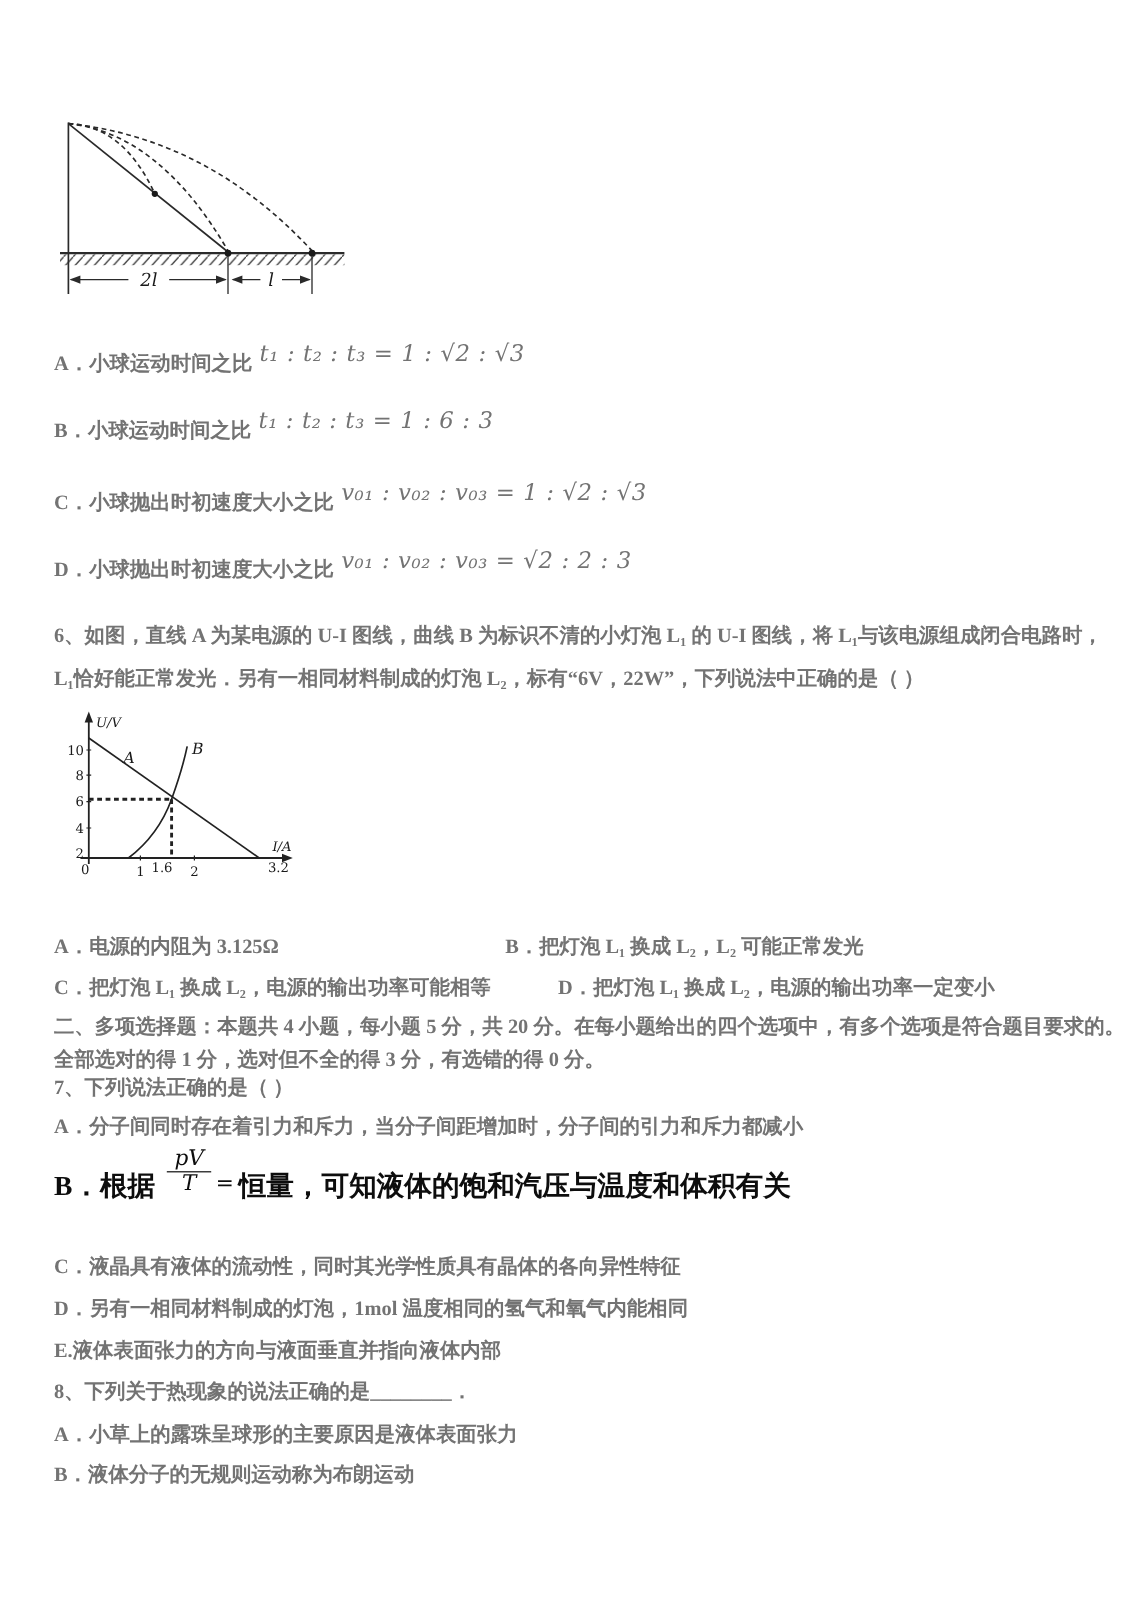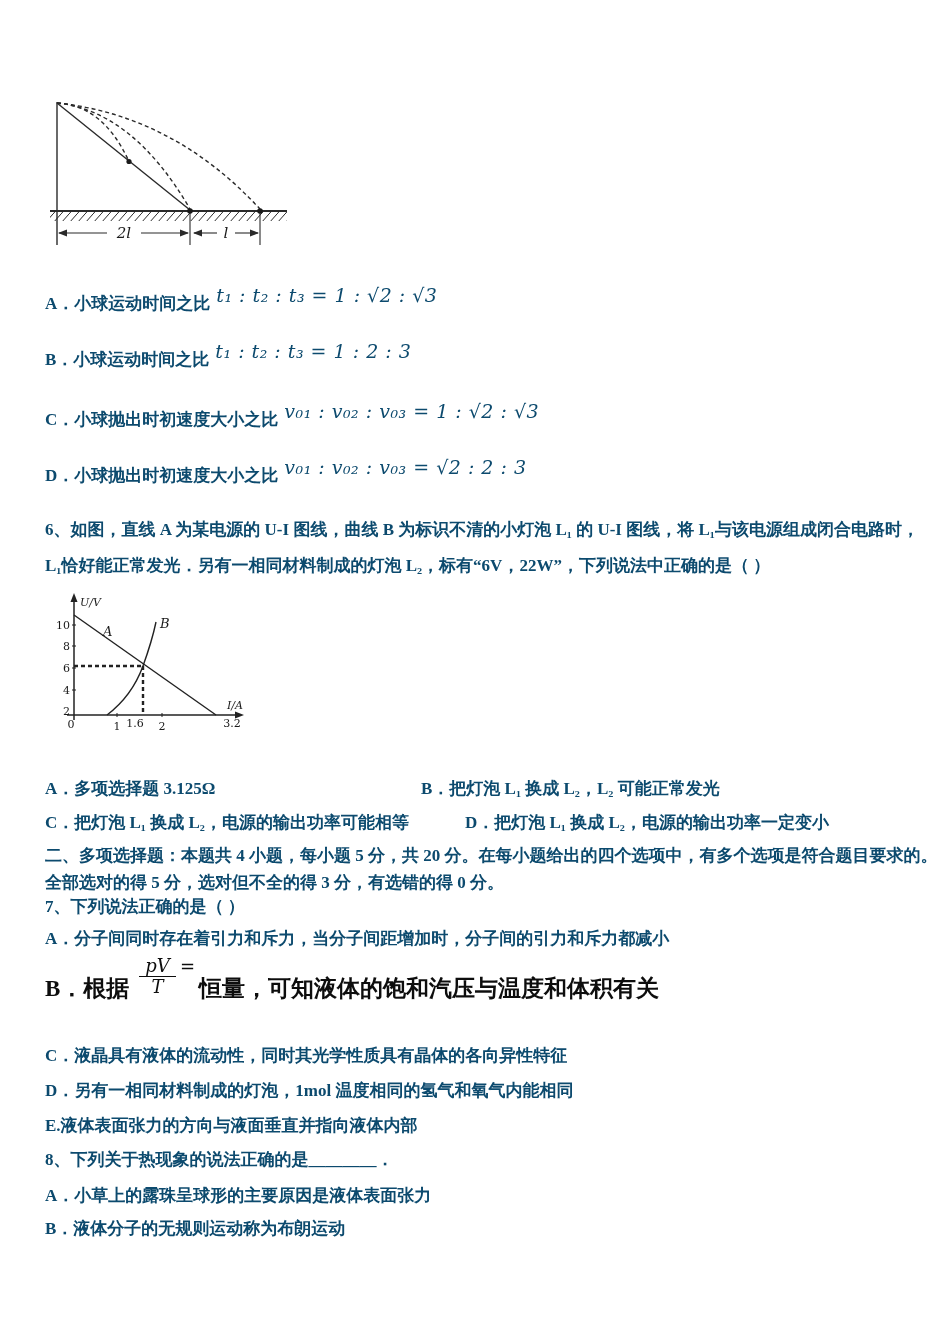--- a/index.html
+++ b/index.html
@@ -1,25 +1,25 @@
 <!DOCTYPE html>
 <html><head>
 <meta charset="utf-8">
 <style>
   html,body{margin:0;padding:0;background:#ffffff;}
   .page{position:relative;width:950px;height:1344px;background:#ffffff;overflow:hidden;
         font-family:"Liberation Serif","DejaVu Serif",serif;color:#0d0d0d;}
   .cn{position:absolute;left:45px;font-weight:700;font-size:17px;line-height:24px;
-      white-space:nowrap;color:#0c4a6e;}
+      white-space:nowrap;color:#737373;}
   .cn-inline{font-weight:700;font-size:23px;line-height:24px;white-space:nowrap;}
   .math{font-family:"DejaVu Serif",serif;font-style:italic;font-weight:400;font-size:19px;
         position:relative;top:-7px;margin-left:6px;letter-spacing:0.5px;}
   .abs2{position:absolute;white-space:nowrap;margin-left:43px;}
   .q7b{position:absolute;left:45px;top:960px;display:flex;align-items:flex-end;}
-  .fracwrap{display:inline-flex;align-items:flex-start;position:relative;top:-4px;margin:0 4px 0 10px;}
+  .fracwrap{display:inline-flex;align-items:flex-end;position:relative;top:-4px;margin:0 4px 0 10px;}
   .frac{display:inline-flex;flex-direction:column;align-items:center;
         font-family:"DejaVu Serif",serif;font-style:italic;font-size:18px;line-height:20px;}
   .frac .num{padding:0 6px;border-bottom:1.5px solid #0d0d0d;}
   .frac .den{padding:0 6px;}
   .eq{font-family:"DejaVu Serif",serif;font-size:18px;margin-left:4px;}
   svg text{font-family:"DejaVu Serif",serif;fill:#1a1a1a;}
   .fig{position:absolute;}
 </style>
 </head>
 <body>
@@ -57,21 +57,21 @@
       <polygon points="214,136 205,132.5 205,139.5"></polygon>
     </g>
     <text x="79" y="141" font-size="15" font-style="italic" text-anchor="middle">2l</text>
     <text x="181" y="141" font-size="15" font-style="italic" text-anchor="middle">l</text>
   </svg>
 
   <div class="cn" style="top:290px">
     <span>A．</span><span>小球运动时间之比</span><span class="math">t₁ : t₂ : t₃ = 1 : √2 : √3</span>
   </div>
   <div class="cn" style="top:346px">
-    <span>B．</span><span>小球运动时间之比</span><span class="math">t₁ : t₂ : t₃ = 1 : 2 : 3</span>
+    <span>B．</span><span>小球运动时间之比</span><span class="math">t₁ : t₂ : t₃ = 1 : 6 : 3</span>
   </div>
   <div class="cn" style="top:406px">
     <span>C．</span><span>小球抛出时初速度大小之比</span><span class="math">v₀₁ : v₀₂ : v₀₃ = 1 : √2 : √3</span>
   </div>
   <div class="cn" style="top:462px">
     <span>D．</span><span>小球抛出时初速度大小之比</span><span class="math">v₀₁ : v₀₂ : v₀₃ = √2 : 2 : 3</span>
   </div>
 
   <div class="cn" style="top:518px">6、如图，直线 A 为某电源的 U-I 图线，曲线 B 为标识不清的小灯泡 L₁ 的 U-I 图线，将 L₁与该电源组成闭合电路时，</div>
   <div class="cn" style="top:554px">L₁恰好能正常发光．另有一相同材料制成的灯泡 L₂，标有“6V，22W”，下列说法中正确的是（ ）</div>
@@ -105,30 +105,30 @@
     <text x="15" y="102" font-size="11" text-anchor="end">4</text>
     <text x="15" y="123" font-size="11" text-anchor="end">2</text>
     <text x="16" y="136" font-size="11" text-anchor="middle">0</text>
     <text x="62" y="138" font-size="11" text-anchor="middle">1</text>
     <text x="80" y="135" font-size="11" text-anchor="middle">1.6</text>
     <text x="107" y="138" font-size="11" text-anchor="middle">2</text>
     <text x="177" y="135" font-size="11" text-anchor="middle">3.2</text>
   </svg>
 
   <div class="cn" style="top:777px">
-    <span>A．多项选择题 3.125Ω</span>
+    <span>A．电源的内阻为 3.125Ω</span>
     <span class="abs2" style="left:333px">B．把灯泡 L₁ 换成 L₂，L₂ 可能正常发光</span>
   </div>
   <div class="cn" style="top:811px">
     <span>C．把灯泡 L₁ 换成 L₂，电源的输出功率可能相等</span>
     <span class="abs2" style="left:377px">D．把灯泡 L₁ 换成 L₂，电源的输出功率一定变小</span>
   </div>
 
   <div class="cn" style="top:844px">二、多项选择题：本题共 4 小题，每小题 5 分，共 20 分。在每小题给出的四个选项中，有多个选项是符合题目要求的。</div>
-  <div class="cn" style="top:871px">全部选对的得 5 分，选对但不全的得 3 分，有选错的得 0 分。</div>
+  <div class="cn" style="top:871px">全部选对的得 1 分，选对但不全的得 3 分，有选错的得 0 分。</div>
 
   <div class="cn" style="top:895px">7、下列说法正确的是（ ）</div>
   <div class="cn" style="top:927px">A．分子间同时存在着引力和斥力，当分子间距增加时，分子间的引力和斥力都减小</div>
 
   <div class="q7b">
     <span class="cn-inline">B．根据</span>
     <span class="fracwrap">
       <span class="frac">
         <span class="num">pV</span>
         <span class="den">T</span>

